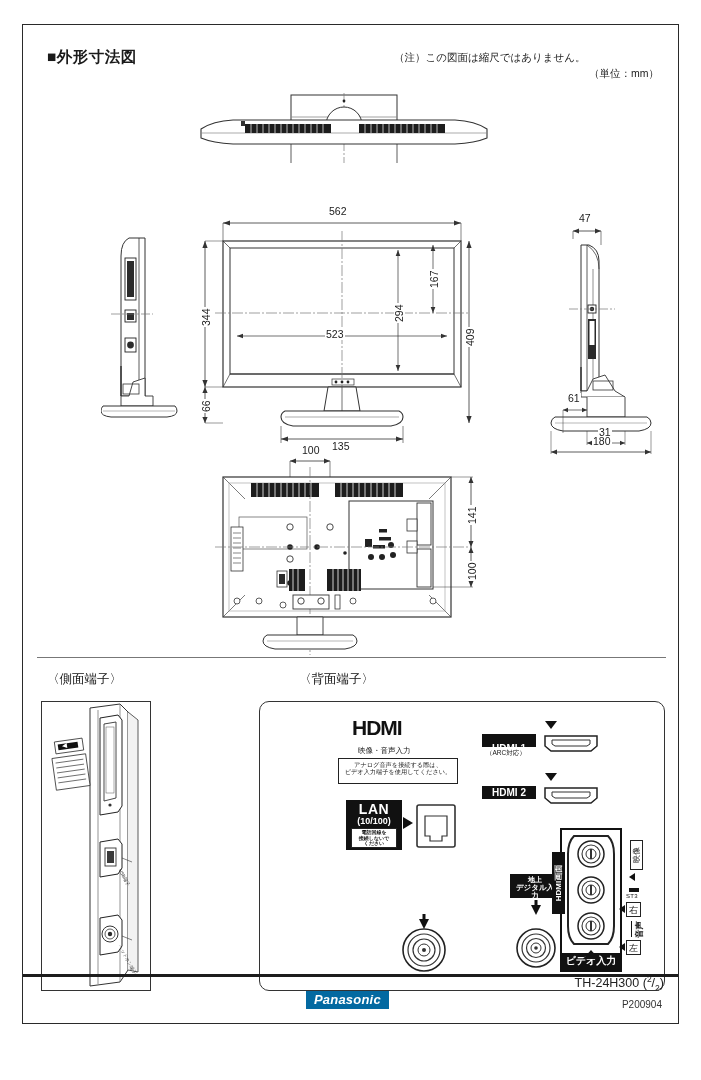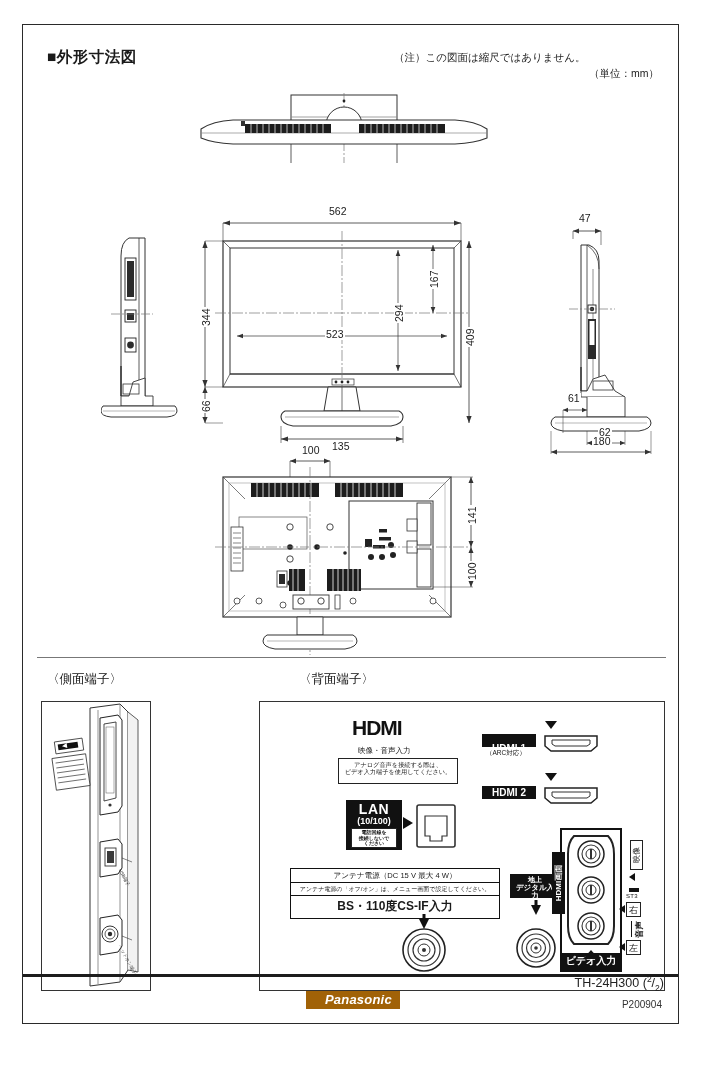--- a/index.html
+++ b/index.html
@@ -87,27 +87,27 @@
   .footrule {
     position: absolute;
     left: 0; bottom: 46px;
     width: 100%;
     height: 2.6px;
     background: #1c1c1c;
   }
   .pana {
     position: absolute;
     left: 283px; bottom: 14px;
-    background: #a16207;
+    background: #0369a1;
     color: #fff;
     font-size: 13px;
     font-weight: bold;
     font-style: italic;
     letter-spacing: 0.2px;
-    padding: 1px 8px 2px 19px;
+    padding: 1px 8px 2px 8px;
   }
   .model {
     position: absolute;
     right: 14px; bottom: 30px;
     font-size: 12.5px;
     color: #222;
     text-align: right;
   }
   .model sup, .model sub { font-size: 8.5px; }
   .pcode {
@@ -350,21 +350,21 @@
       <line x1="82" y1="226" x2="82" y2="240" stroke="#333" stroke-width="0.5"></line>
 
       <line x1="8" y1="247" x2="108" y2="247" stroke="#333" stroke-width="0.8"></line>
       <path d="M8 247 l6 -2.4 v4.8 z" fill="#333"></path>
       <path d="M108 247 l-6 -2.4 v4.8 z" fill="#333"></path>
       <line x1="8" y1="226" x2="8" y2="249" stroke="#333" stroke-width="0.5"></line>
       <line x1="108" y1="226" x2="108" y2="249" stroke="#333" stroke-width="0.5"></line>
     </svg>
     <div class="dim" style="left:35px;top:8px;">47</div>
     <div class="dim" style="left:24px;top:188px;">61</div>
-    <div class="dim" style="left:55px;top:222px;">62</div>
+    <div class="dim" style="left:55px;top:222px;">31</div>
     <div class="dim" style="left:49px;top:231px;">180</div>
   </div>
 
   <div style="position:absolute;left:170px;top:418px;width:300px;height:220px;">
     <svg width="300" height="220" viewBox="0 0 300 220">
 
       <line x1="97" y1="18" x2="137" y2="18" stroke="#333" stroke-width="0.8"></line>
       <path d="M97 18 l6 -2.4 v4.8 z" fill="#333"></path>
       <path d="M137 18 l-6 -2.4 v4.8 z" fill="#333"></path>
       <line x1="97" y1="18" x2="97" y2="34" stroke="#333" stroke-width="0.6"></line>
@@ -525,21 +525,21 @@
       <path d="M58 216 L76 213 L80 218 L80 244 L76 250 L58 253 Z" fill="#fff" stroke="#222" stroke-width="1"></path>
       <circle cx="68" cy="232" r="8" fill="#fff" stroke="#333" stroke-width="1"></circle>
       <circle cx="68" cy="232" r="5" fill="#fff" stroke="#333" stroke-width="0.8"></circle>
       <circle cx="68" cy="232" r="2.2" fill="#2a2a2a"></circle>
       <line x1="80" y1="234" x2="90" y2="238" stroke="#333" stroke-width="0.6"></line>
     </svg>
     <div style="position:absolute;left:80px;top:166px;font-size:4.6px;color:#333;transform:rotate(62deg);transform-origin:left top;white-space:nowrap;">USB端子</div>
     <div style="position:absolute;left:80px;top:242px;font-size:4.6px;color:#333;transform:rotate(62deg);transform-origin:left top;white-space:nowrap;">ヘッドホン端子</div>
   </div>
 
-  <div class="panelbox" style="left:236px;top:676px;width:406px;height:290px;">
+  <div class="panelbox" style="left:236px;top:676px;width:406px;height:290px;border-radius:10px;">
 
     <div class="hdmi-logo" style="left:92px;top:14px;">HDMI</div>
 
     <div style="position:absolute;left:98px;top:44px;font-size:7.5px;color:#111;white-space:nowrap;">映像・音声入力</div>
 
     <div class="outline" style="position:absolute;left:78px;top:56px;width:120px;height:26px;border-width:1.4px;">
       <div style="font-size:6.2px;padding-top:3px;">アナログ音声を接続する際は、</div>
       <div style="font-size:6.2px;">ビデオ入力端子を使用してください。</div>
     </div>
 
@@ -584,25 +584,20 @@
           <path d="M1 1 L11 7 L1 13 Z" fill="#111"></path>
         </svg>
     </div>
     <div style="position:absolute;left:154px;top:100px;">
       <svg width="44" height="48" viewBox="0 0 44 48">
         <rect x="3" y="3" width="38" height="42" rx="2" fill="#fff" stroke="#333" stroke-width="1.6"></rect>
         <path d="M11 14 L33 14 L33 34 L28 34 L28 39 L16 39 L16 34 L11 34 Z" fill="#fff" stroke="#333" stroke-width="1.2"></path>
       </svg>
     </div>
 
-    <div style="position:absolute;left:30px;top:166px;width:210px;border:1.6px solid #111;box-sizing:border-box;background:#fff;">
-      <div style="text-align:center;font-size:7.6px;padding:2px 0 1px 0;border-bottom:1px solid #111;">アンテナ電源（DC 15 V 最大 4 W）</div>
-      <div style="text-align:center;font-size:6px;padding:1.5px 0;border-bottom:1.3px solid #111;">アンテナ電源の「オフ/オン」は、メニュー画面で設定してください。</div>
-      <div style="text-align:center;font-size:12px;font-weight:bold;padding:2px 0 3px 0;">BS・110度CS-IF入力</div>
-    </div>
     <div style="position:absolute;left:158px;top:212px;">
       <svg width="12" height="16">
           <path d="M6 15 L1 5 L11 5 Z" fill="#111"></path>
           <rect x="4.5" y="0" width="3" height="6" fill="#111"></rect>
         </svg>
     </div>
     <div style="position:absolute;left:140px;top:224px;">
       <svg width="48" height="48" viewBox="0 0 48 48">
         <circle cx="24" cy="24" r="21" fill="#fff" stroke="#222" stroke-width="1.6"></circle>
         <circle cx="24" cy="24" r="16" fill="#fff" stroke="#333" stroke-width="1.2"></circle>

